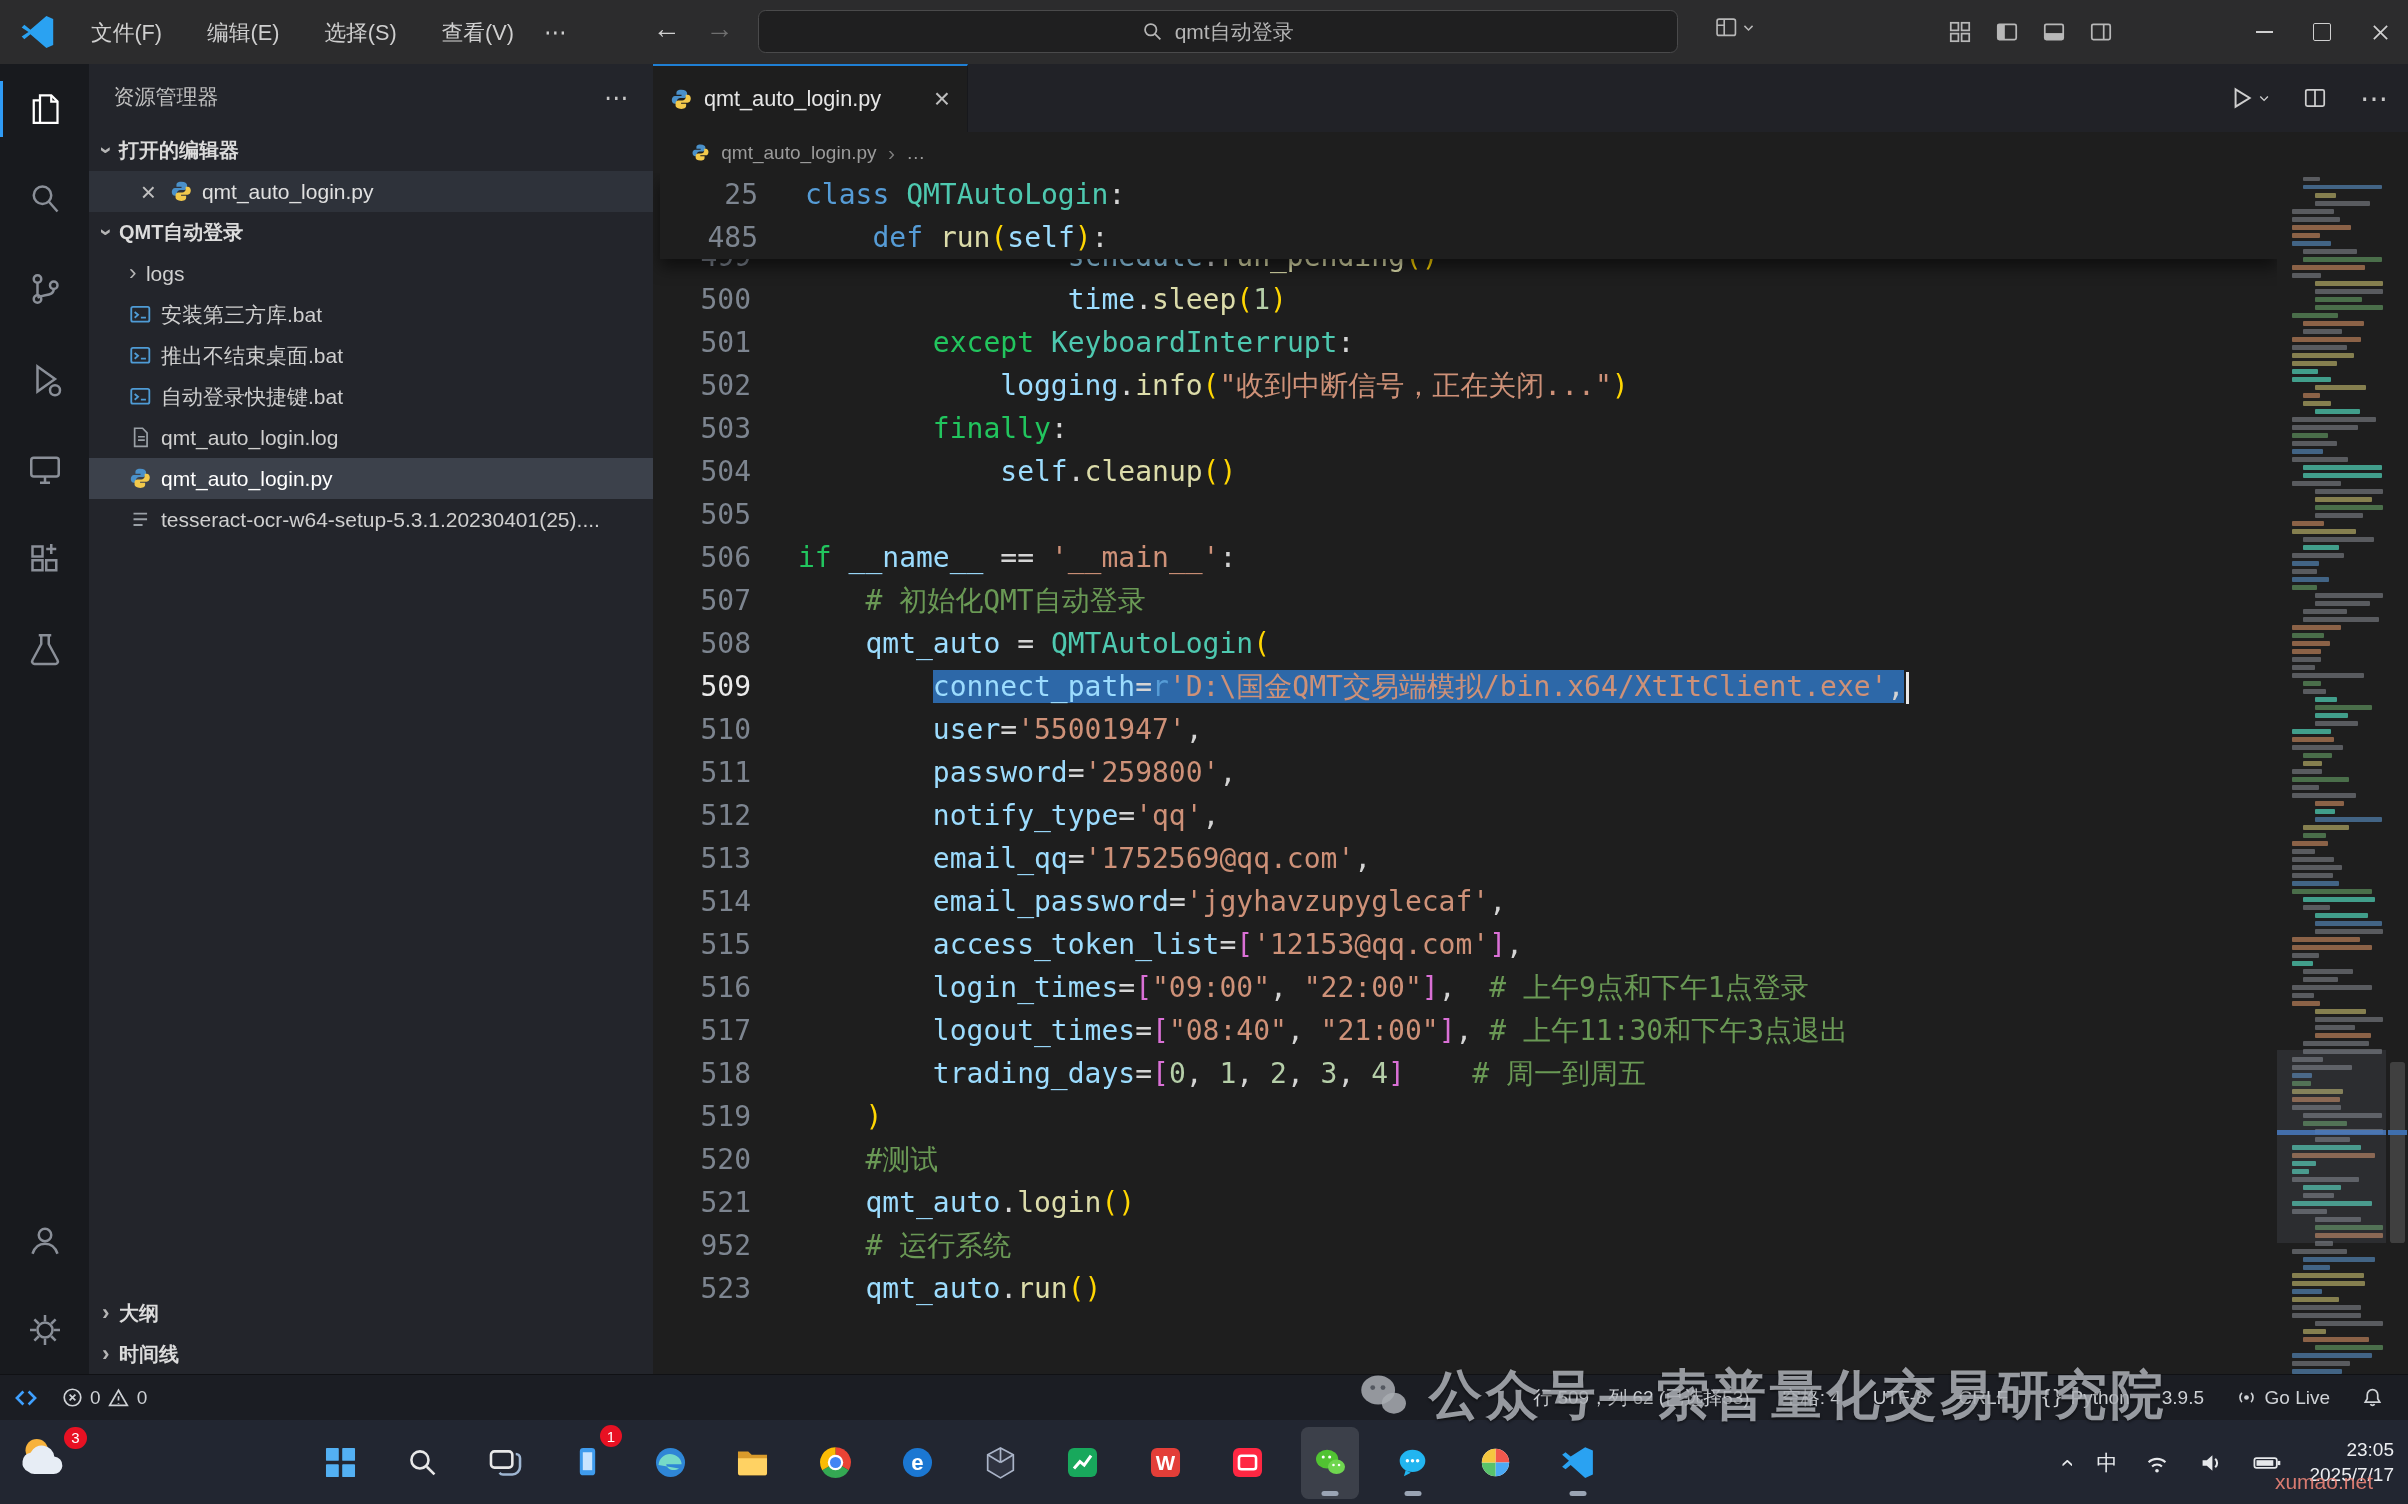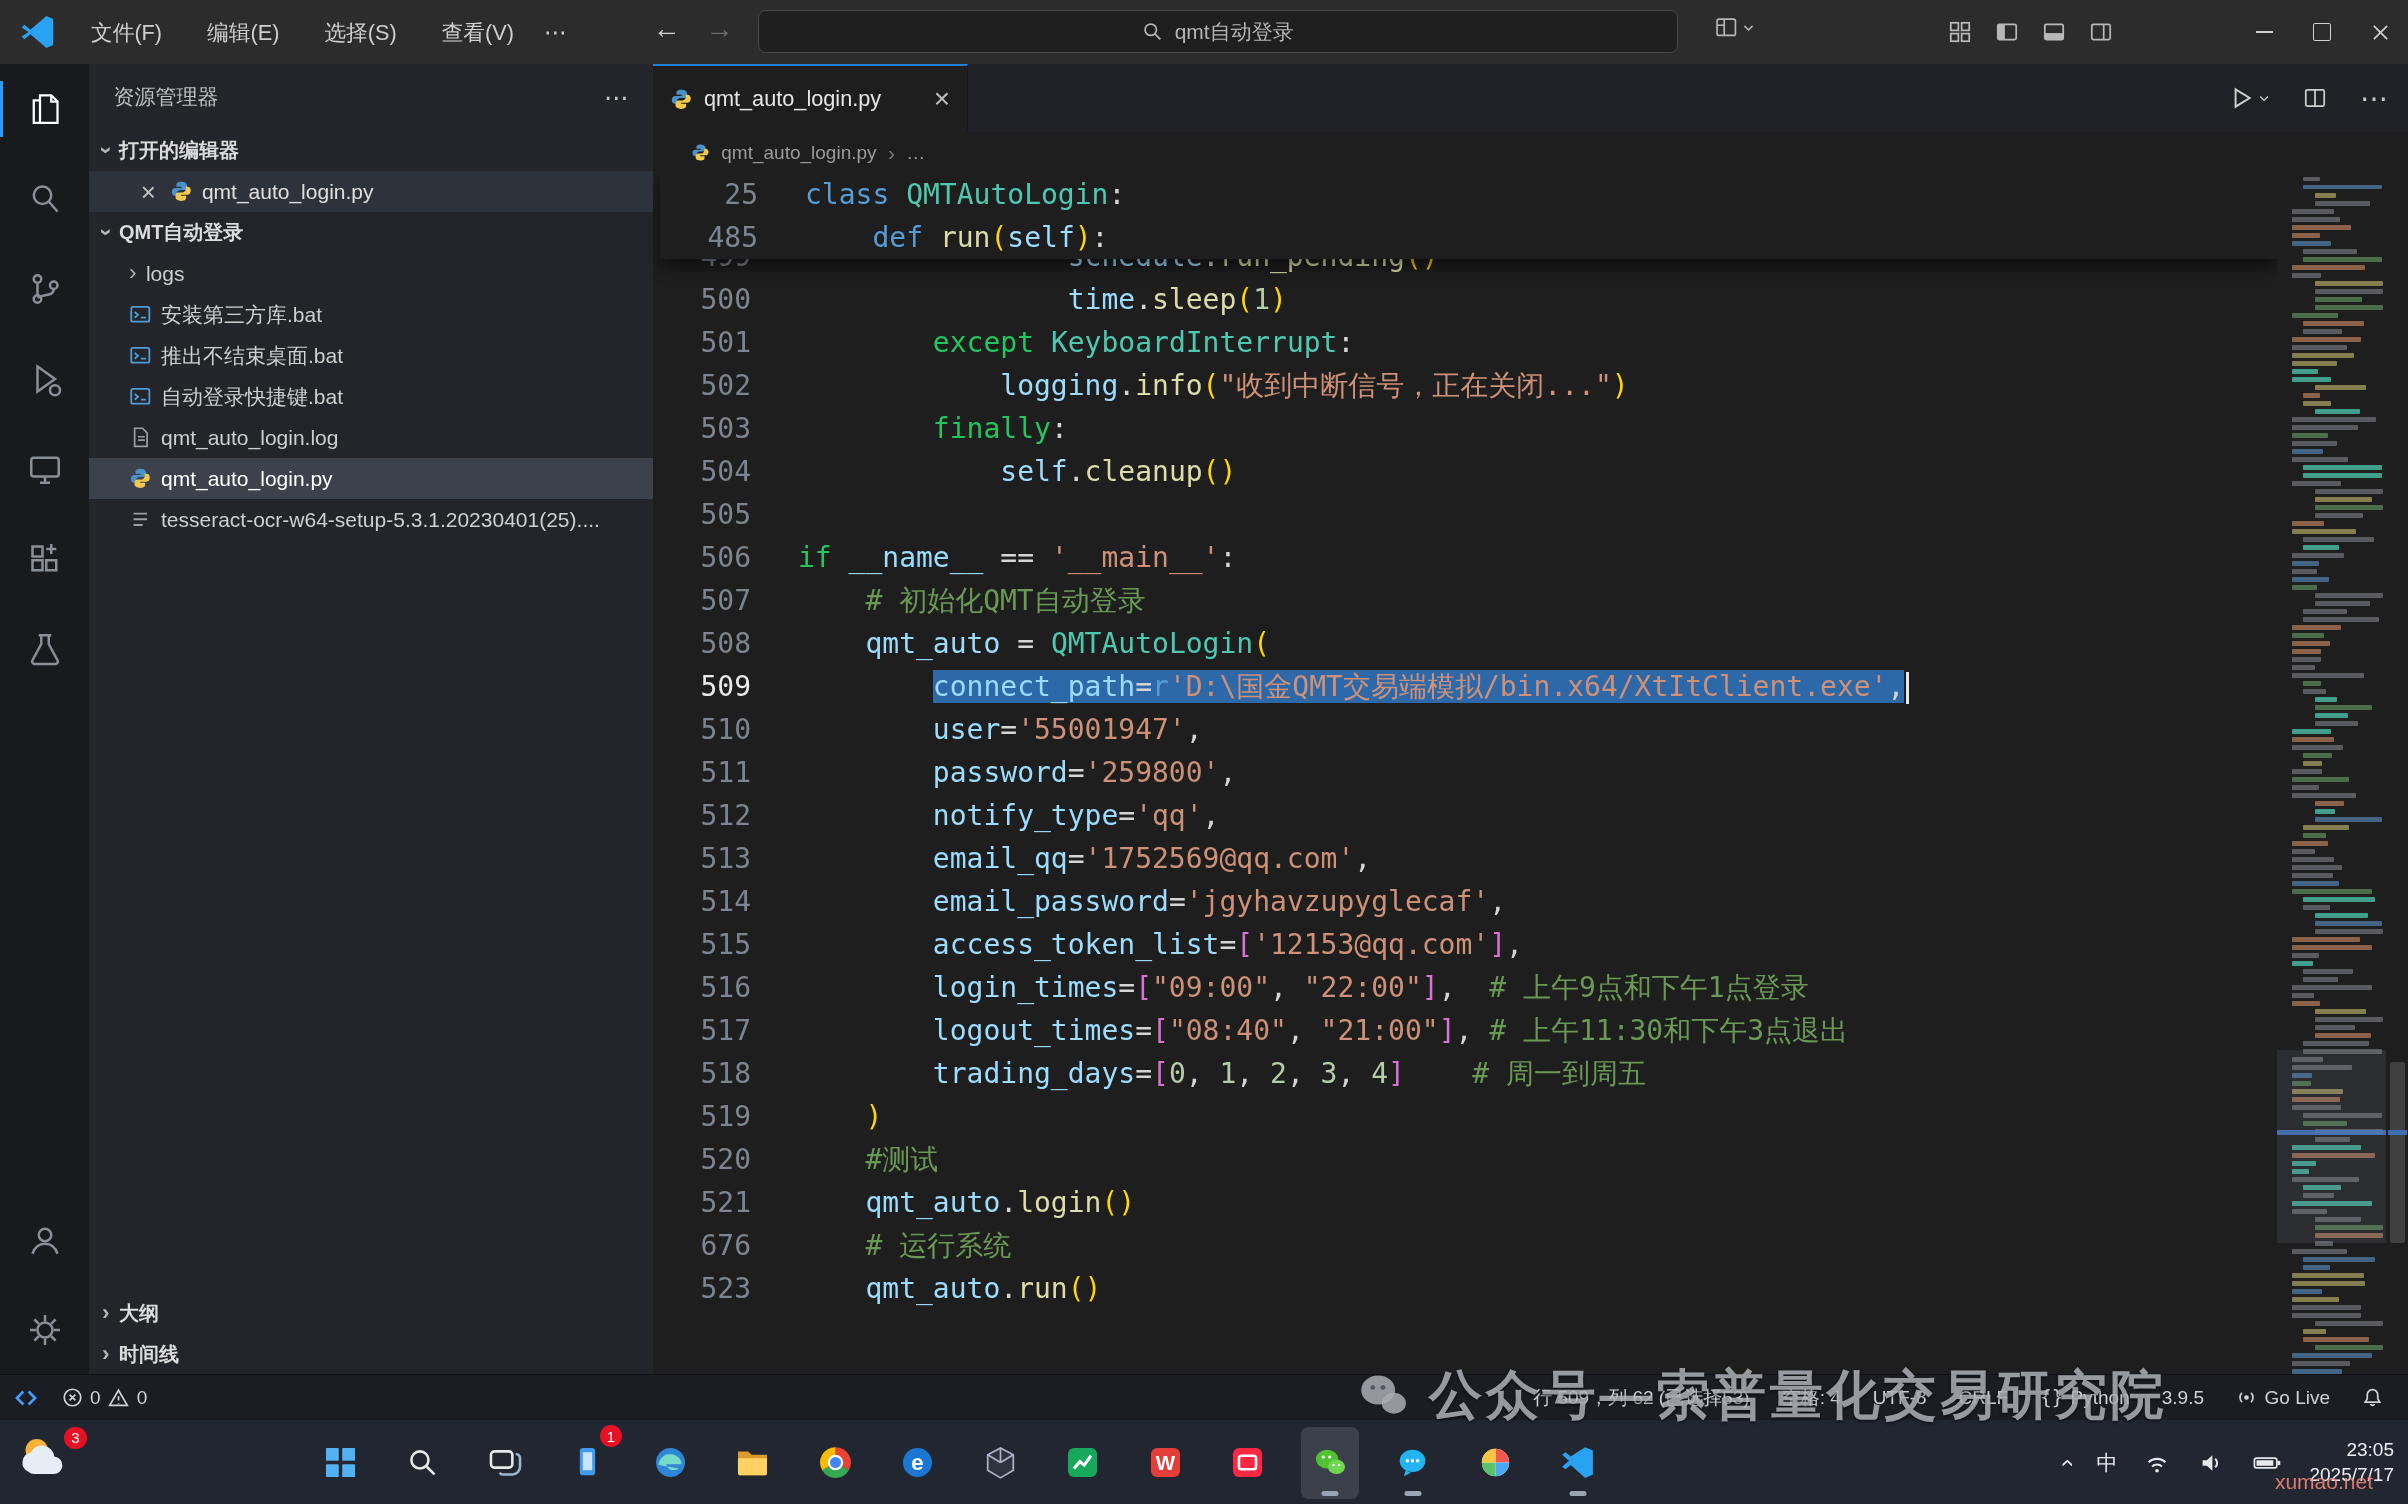--- a/index.html
+++ b/index.html
@@ -398,21 +398,21 @@
           <div class="crow"><span class="ln">512</span><span class="lc"><span class="tk-p">        </span><span class="tk-v">notify_type</span><span class="tk-p">=</span><span class="tk-s">'qq'</span><span class="tk-p">,</span></span></div>
           <div class="crow"><span class="ln">513</span><span class="lc"><span class="tk-p">        </span><span class="tk-v">email_qq</span><span class="tk-p">=</span><span class="tk-s">'1752569@qq.com'</span><span class="tk-p">,</span></span></div>
           <div class="crow"><span class="ln">514</span><span class="lc"><span class="tk-p">        </span><span class="tk-v">email_password</span><span class="tk-p">=</span><span class="tk-s">'jgyhavzupyglecaf'</span><span class="tk-p">,</span></span></div>
           <div class="crow"><span class="ln">515</span><span class="lc"><span class="tk-p">        </span><span class="tk-v">access_token_list</span><span class="tk-p">=</span><span class="tk-b2">[</span><span class="tk-s">'12153@qq.com'</span><span class="tk-b2">]</span><span class="tk-p">,</span></span></div>
           <div class="crow"><span class="ln">516</span><span class="lc"><span class="tk-p">        </span><span class="tk-v">login_times</span><span class="tk-p">=</span><span class="tk-b2">[</span><span class="tk-s">"09:00"</span><span class="tk-p">, </span><span class="tk-s">"22:00"</span><span class="tk-b2">]</span><span class="tk-p">,  </span><span class="tk-m"># 上午9点和下午1点登录</span></span></div>
           <div class="crow"><span class="ln">517</span><span class="lc"><span class="tk-p">        </span><span class="tk-v">logout_times</span><span class="tk-p">=</span><span class="tk-b2">[</span><span class="tk-s">"08:40"</span><span class="tk-p">, </span><span class="tk-s">"21:00"</span><span class="tk-b2">]</span><span class="tk-p">, </span><span class="tk-m"># 上午11:30和下午3点退出</span></span></div>
           <div class="crow"><span class="ln">518</span><span class="lc"><span class="tk-p">        </span><span class="tk-v">trading_days</span><span class="tk-p">=</span><span class="tk-b2">[</span><span class="tk-n">0</span><span class="tk-p">, </span><span class="tk-n">1</span><span class="tk-p">, </span><span class="tk-n">2</span><span class="tk-p">, </span><span class="tk-n">3</span><span class="tk-p">, </span><span class="tk-n">4</span><span class="tk-b2">]</span><span class="tk-p">    </span><span class="tk-m"># 周一到周五</span></span></div>
           <div class="crow"><span class="ln">519</span><span class="lc"><span class="tk-p">    </span><span class="tk-b1">)</span></span></div>
           <div class="crow"><span class="ln">520</span><span class="lc"><span class="tk-p">    </span><span class="tk-m">#测试</span></span></div>
           <div class="crow"><span class="ln">521</span><span class="lc"><span class="tk-p">    </span><span class="tk-v">qmt_auto</span><span class="tk-p">.</span><span class="tk-f">login</span><span class="tk-b1">()</span></span></div>
-          <div class="crow"><span class="ln">676</span><span class="lc"><span class="tk-p">    </span><span class="tk-m"># 运行系统</span></span></div>
+          <div class="crow"><span class="ln">952</span><span class="lc"><span class="tk-p">    </span><span class="tk-m"># 运行系统</span></span></div>
           <div class="crow"><span class="ln">523</span><span class="lc"><span class="tk-p">    </span><span class="tk-v">qmt_auto</span><span class="tk-p">.</span><span class="tk-f">run</span><span class="tk-b1">()</span></span></div>
         </div>
       <div id="sticky">
           <div class="crow"><span class="ln">25</span><span class="lc"><span class="tk-k">class</span><span class="tk-p"> </span><span class="tk-t">QMTAutoLogin</span><span class="tk-p">:</span></span></div>
           <div class="crow"><span class="ln">485</span><span class="lc"><span class="tk-p">    </span><span class="tk-k">def</span><span class="tk-p"> </span><span class="tk-f">run</span><span class="tk-b1">(</span><span class="tk-v">self</span><span class="tk-b1">)</span><span class="tk-p">:</span></span></div>
         </div>
     </div>
     <div id="minimap">
         <div class="mm-bar" style="top: 1196px; left: 15px; width: 50px; background: rgb(79, 124, 168); opacity: 0.75;"></div>
         <div class="mm-bar" style="top: 1188px; left: 15px; width: 58px; background: rgb(110, 112, 117); opacity: 0.75;"></div>

